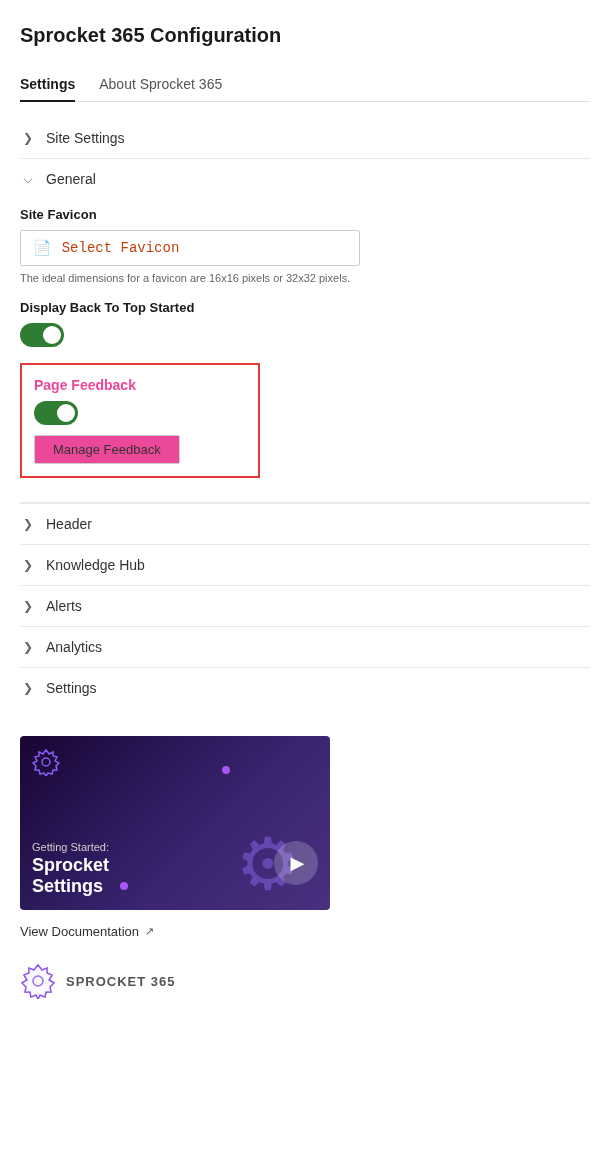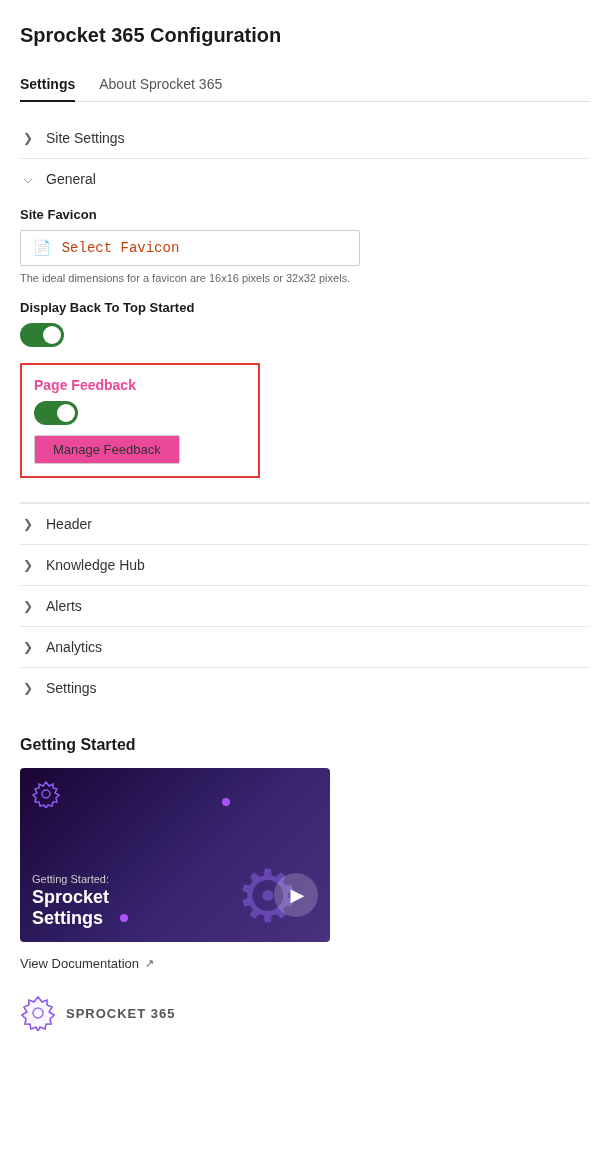--- a/index.html
+++ b/index.html
@@ -350,21 +350,20 @@
     </div>
 
     <div class="section-row">
       <span class="chevron">❯</span>
       <span class="section-label">Settings</span>
     </div>
 
   </div>
 
   <div class="getting-started-section">
-    <div class="getting-started-title">Getting Started</div>
 
     <div class="video-thumbnail">
       <div class="dot-decoration dot-1"></div>
       <div class="dot-decoration dot-2"></div>
 
       <div class="gear-decoration">⚙</div>
 
       <div class="video-logo">
         <svg width="28" height="28" viewBox="0 0 28 28">
           <polygon points="14,2 17,6 21,4 21,8 25,9 23,13 27,15 24,18 25,22 21,22 20,26 16,25 14,28 12,25 8,26 7,22 3,22 4,18 1,15 5,13 3,9 7,8 7,4 11,6" fill="none" stroke="#8b5cf6" stroke-width="1.5"></polygon>

